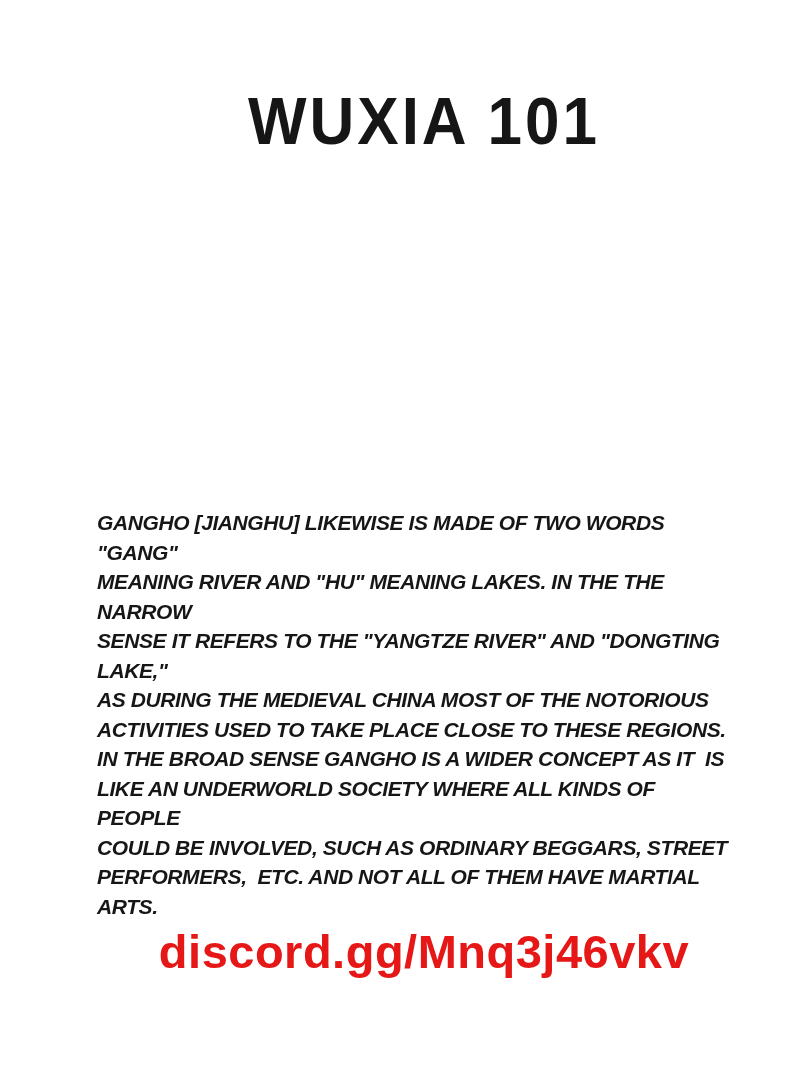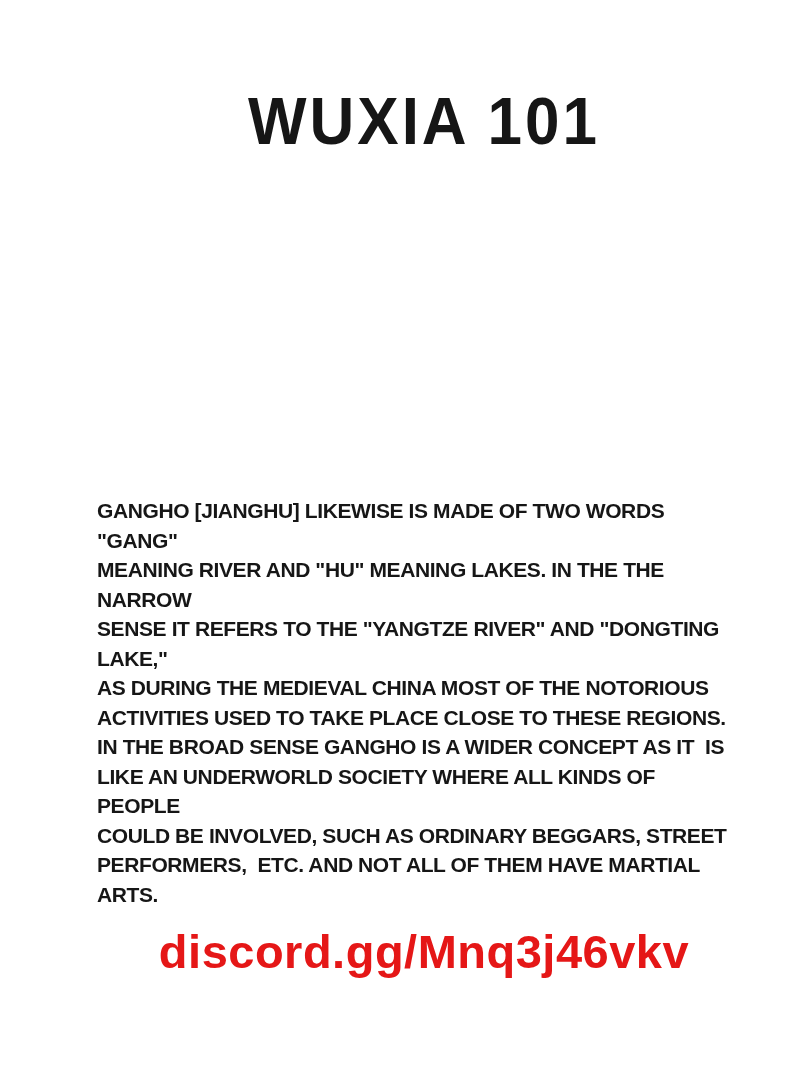--- a/index.html
+++ b/index.html
@@ -46,21 +46,21 @@
     position: absolute;
     left: 97px;
     width: 640px;
     font-size: 21px;
     font-weight: 700;
     line-height: 29.5px;
     letter-spacing: -0.4px;
     white-space: pre-wrap;
   }
   .para-murim { top: 315px; }
-  .para-gangho { top: 496px; }
+  .para-gangho { top: 508px; font-style: italic; }
   .footer-cta {
     position: absolute;
     top: 826px;
     left: 0;
     width: 100%;
     text-align: center;
     font-size: 20px;
     font-weight: 700;
     line-height: 30px;
     letter-spacing: -0.3px;

